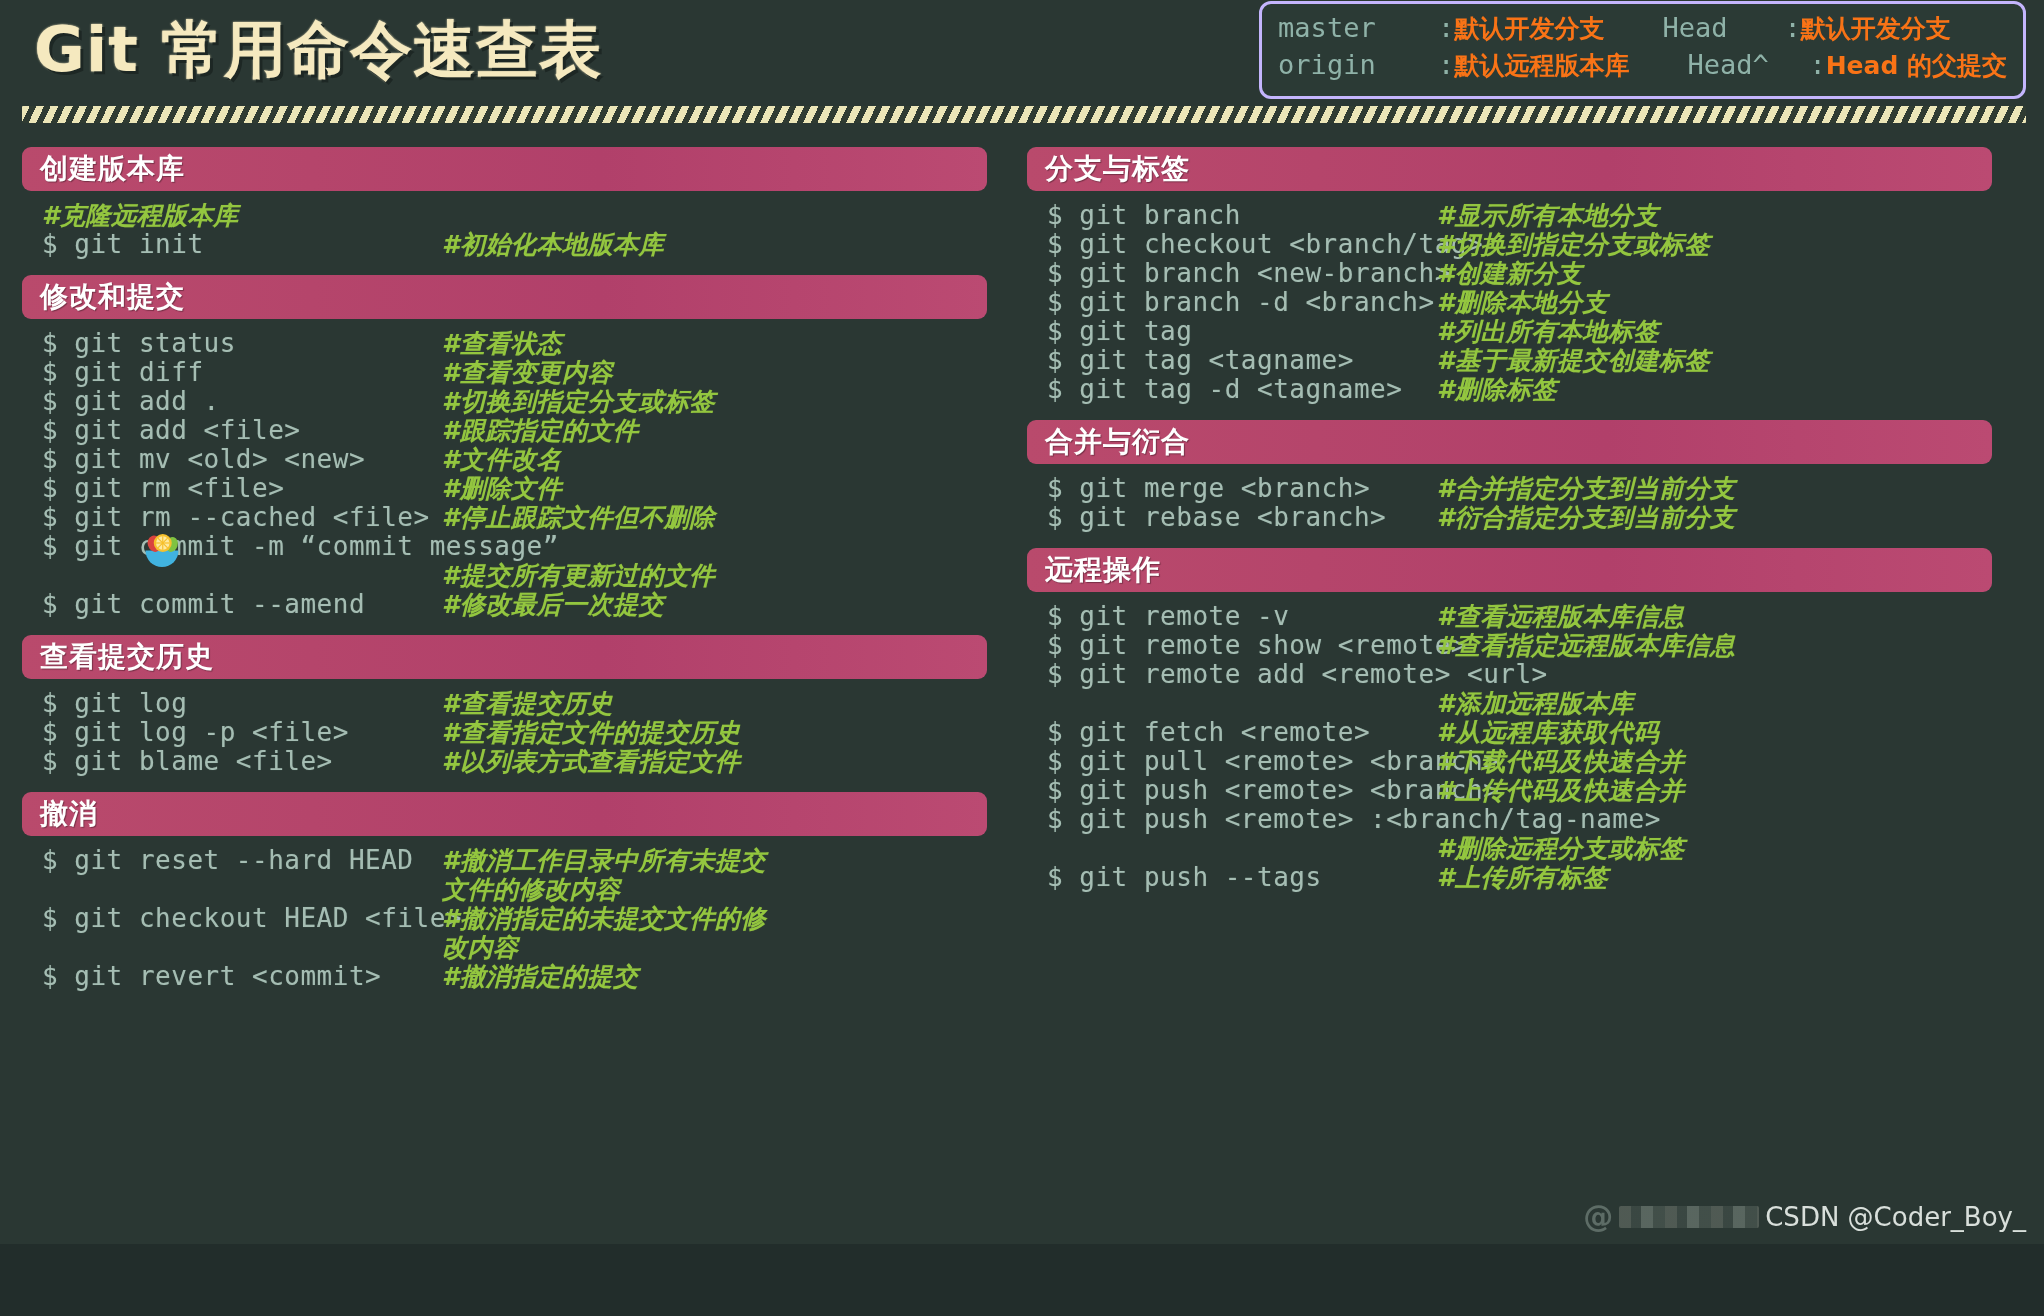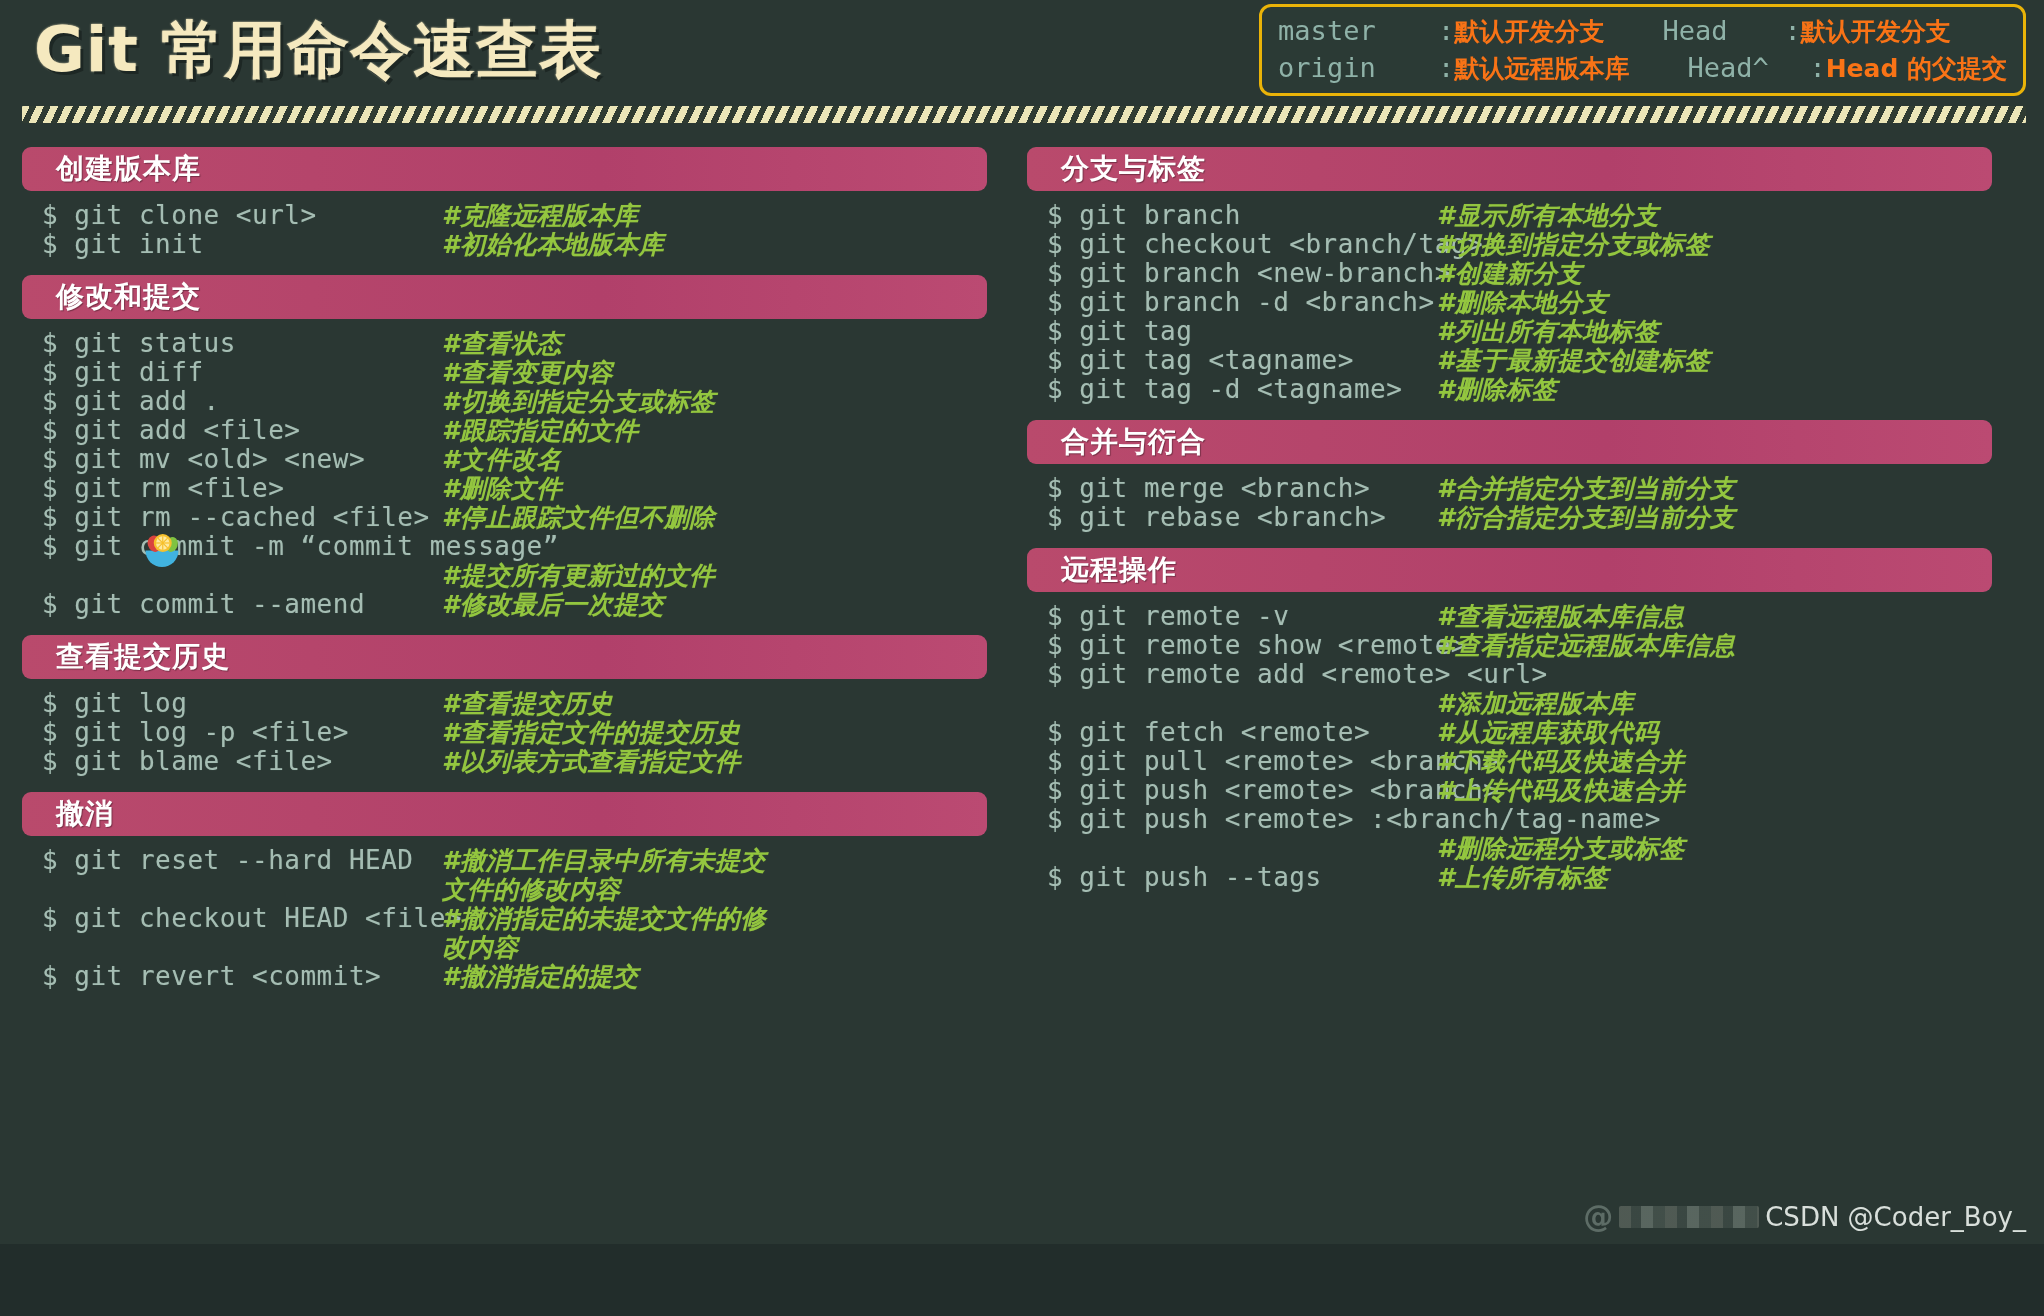--- a/index.html
+++ b/index.html
@@ -30,23 +30,23 @@
     font-family: "DejaVu Sans", sans-serif;
     font-weight: bold;
     font-size: 62px;
     letter-spacing: 1px;
     color: #f5e9bf;
     text-shadow: 3px 3px 0 #1d2724, 0 0 2px #f5e9bf;
     white-space: nowrap;
   }
   #legend-box {
     margin-right: 18px;
-    border: 3px solid #eab308;
+    border: 3px solid #c4b5fd;
     border-radius: 12px;
-    padding: 7px 16px 8px 16px;
+    padding: 7px 16px 14px 16px;
     background: #2b3a35;
     display: flex;
     flex-direction: column;
     gap: 2px;
   }
   .legend-row {
     display: flex;
     align-items: baseline;
     white-space: nowrap;
     font-size: 27px;
@@ -90,21 +90,21 @@
   }
   .column { width: 965px; flex: 0 0 965px; }
 
   .section { margin-bottom: 16px; }
   .section-header {
     background: linear-gradient(90deg, #b94a6c 0%, #b1406a 60%, #bb4a72 100%);
     border-radius: 9px;
     height: 44px;
     display: flex;
     align-items: center;
-    padding-left: 34px;
+    padding-left: 18px;
     box-sizing: border-box;
   }
   .section-header span {
     font-family: "DejaVu Sans", sans-serif;
     font-weight: bold;
     font-size: 28px;
     color: #ffffff;
     letter-spacing: 1px;
     text-shadow: 1px 1px 1px rgba(0,0,0,.35);
   }
@@ -223,21 +223,20 @@
   <div id="stripe"></div>
 
   <div id="columns">
     <div class="column col-left-wrap" id="left-column">
         <div class="section">
           <div class="section-header">
             <span>创建版本库</span>
           </div>
           <div class="rows">
             <div class="row col-left">
-              <span class="cmd">$ git clone &lt;url&gt;</span>
               <span class="cmt">#克隆远程版本库</span>
             </div>
             <div class="row col-left">
               <span class="cmd">$ git init</span>
               <span class="cmt">#初始化本地版本库</span>
             </div>
           </div>
         </div>
         <div class="section">
           <div class="section-header">

